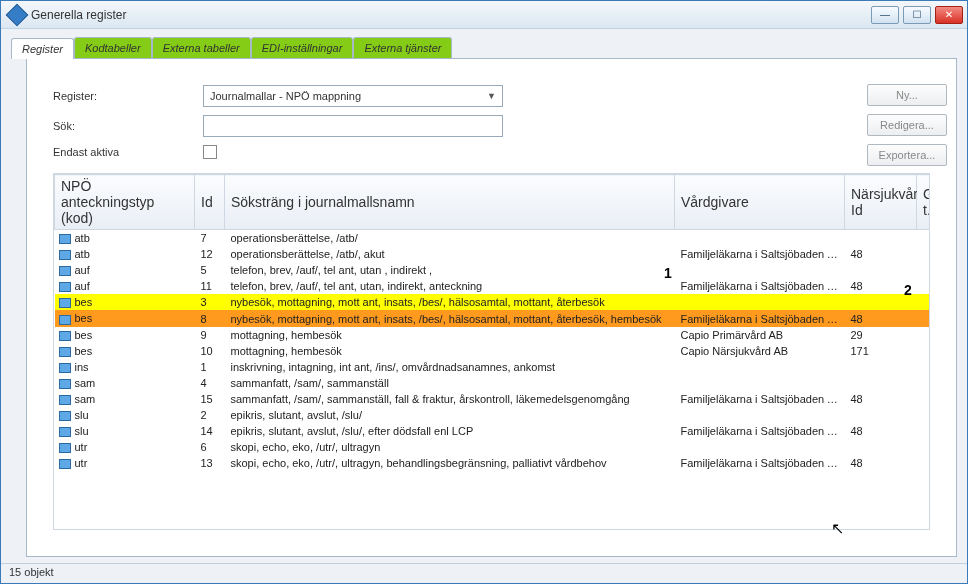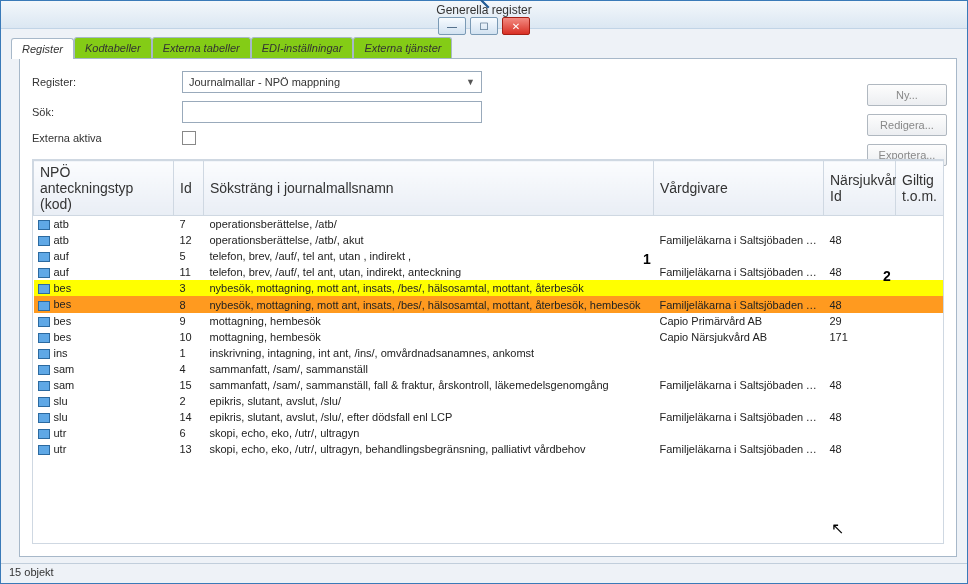--- a/index.html
+++ b/index.html
@@ -18,21 +18,20 @@
     flex-direction: column;
     position: relative;
   }
   .titlebar {
     height: 28px;
     background: linear-gradient(#f3f7fb,#dbe7f2);
     border-bottom: 1px solid #c1d4e6;
     display: flex;
     align-items: center;
     padding: 0 4px;
-    flex-direction: column;
   }
   .titlebar .appicon {
     width: 16px; height: 16px;
     background: #357ec7;
     transform: rotate(45deg);
     margin: 0 6px 0 4px;
     border:1px solid #2a5e93;
   }
   .titlebar .title {
     flex: 1;
@@ -67,26 +66,26 @@
     color:#333;
     cursor:pointer;
   }
   .tab.active {
     background:#fff;
     position:relative;
     top:1px;
   }
   .panel {
     flex:1;
-    margin:0 10px 6px 18px;
+    margin:0 10px 6px 25px;
     border:1px solid #a7b8c9;
     background:#fff;
     display:flex;
     flex-direction:column;
-    padding:12px;
+    padding:26px;
   }
   .formrow {
     display:flex;
     align-items:center;
     margin-bottom:8px;
   }
   .formrow label {
     width:150px;
     color:#333;
   }
@@ -222,21 +221,21 @@
       <div class="combo">
         <span>Journalmallar - NPÖ mappning</span>
         <span class="arrow">▼</span>
       </div>
     </div>
     <div class="formrow">
       <label>Sök:</label>
       <input class="textin" type="text" value="" style="">
     </div>
     <div class="formrow">
-      <label>Externa aktiva</label>
+      <label>Endast aktiva</label>
       <div class="chk"></div>
     </div>
 
     <div class="sidebtns">
       <div class="btn">Ny...</div>
       <div class="btn">Redigera...</div>
       <div class="btn">Exportera...</div>
     </div>
 
     <div class="grid">

